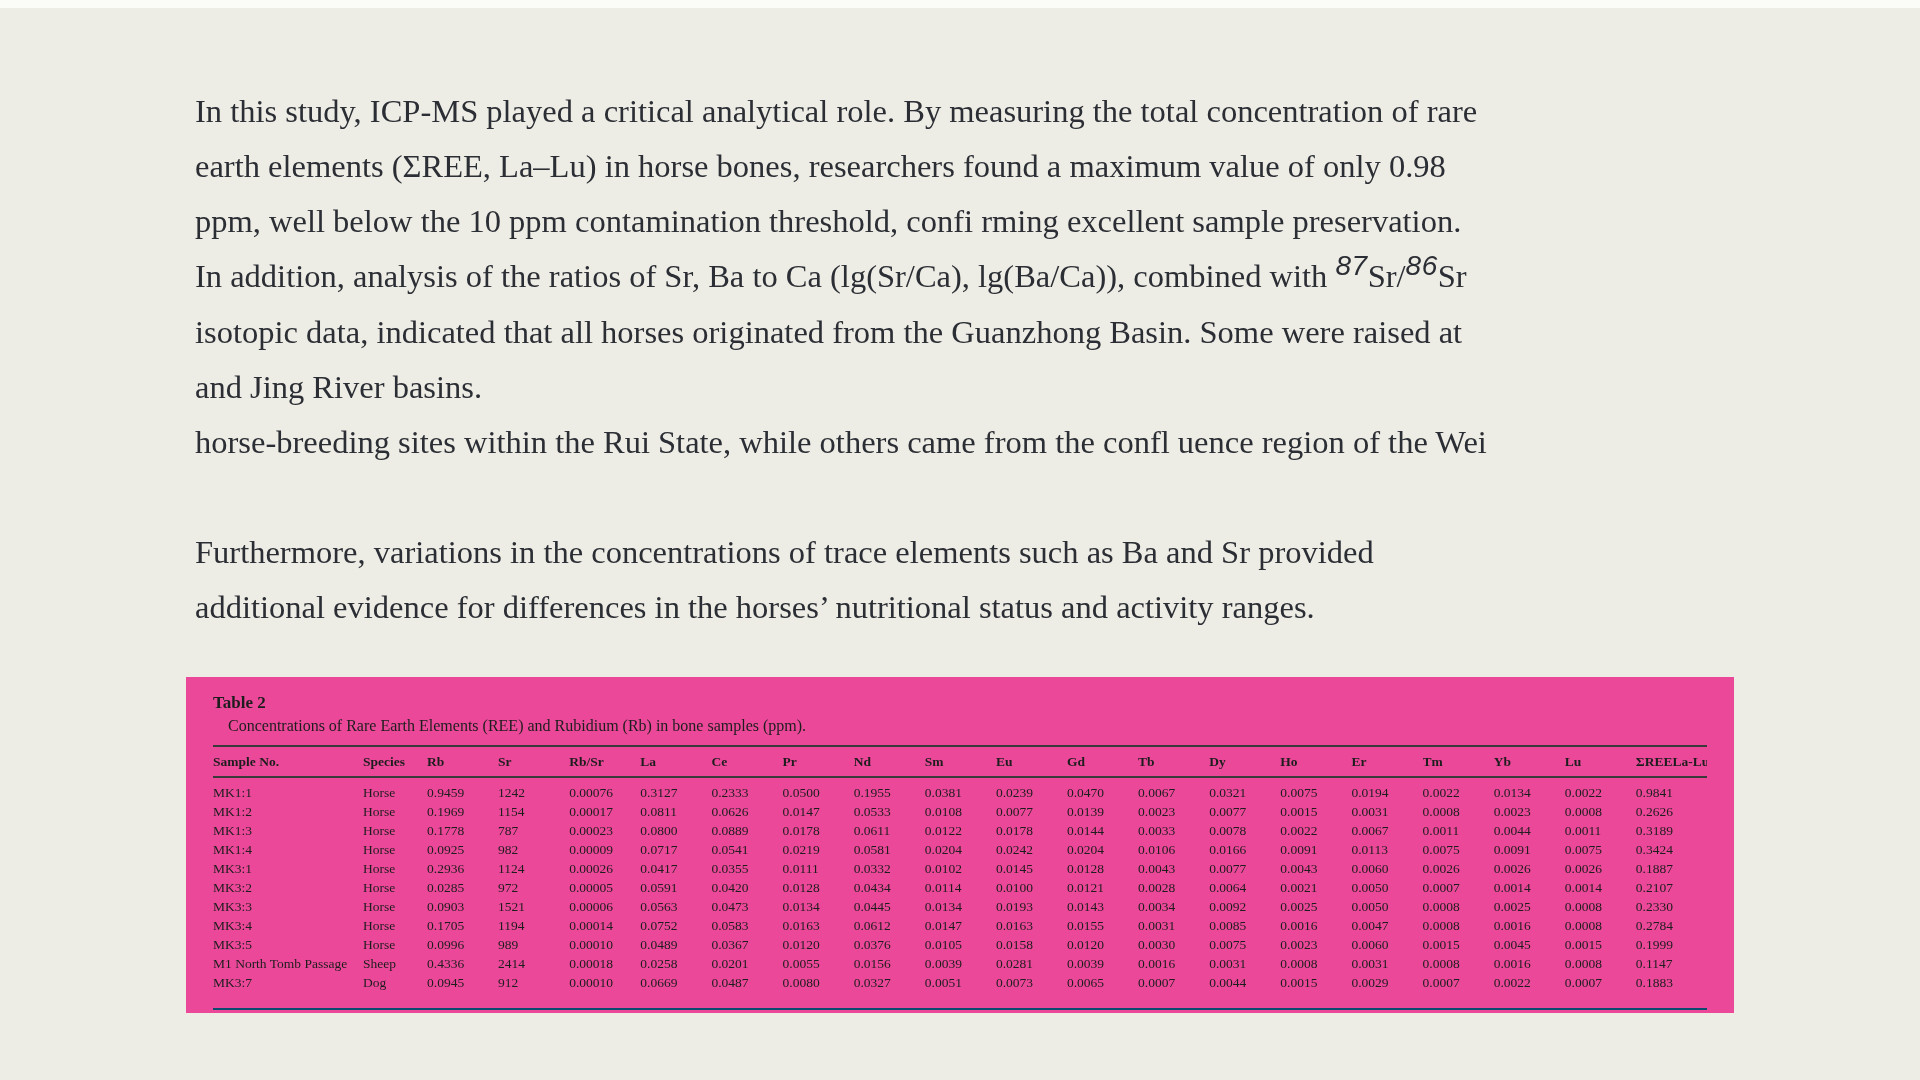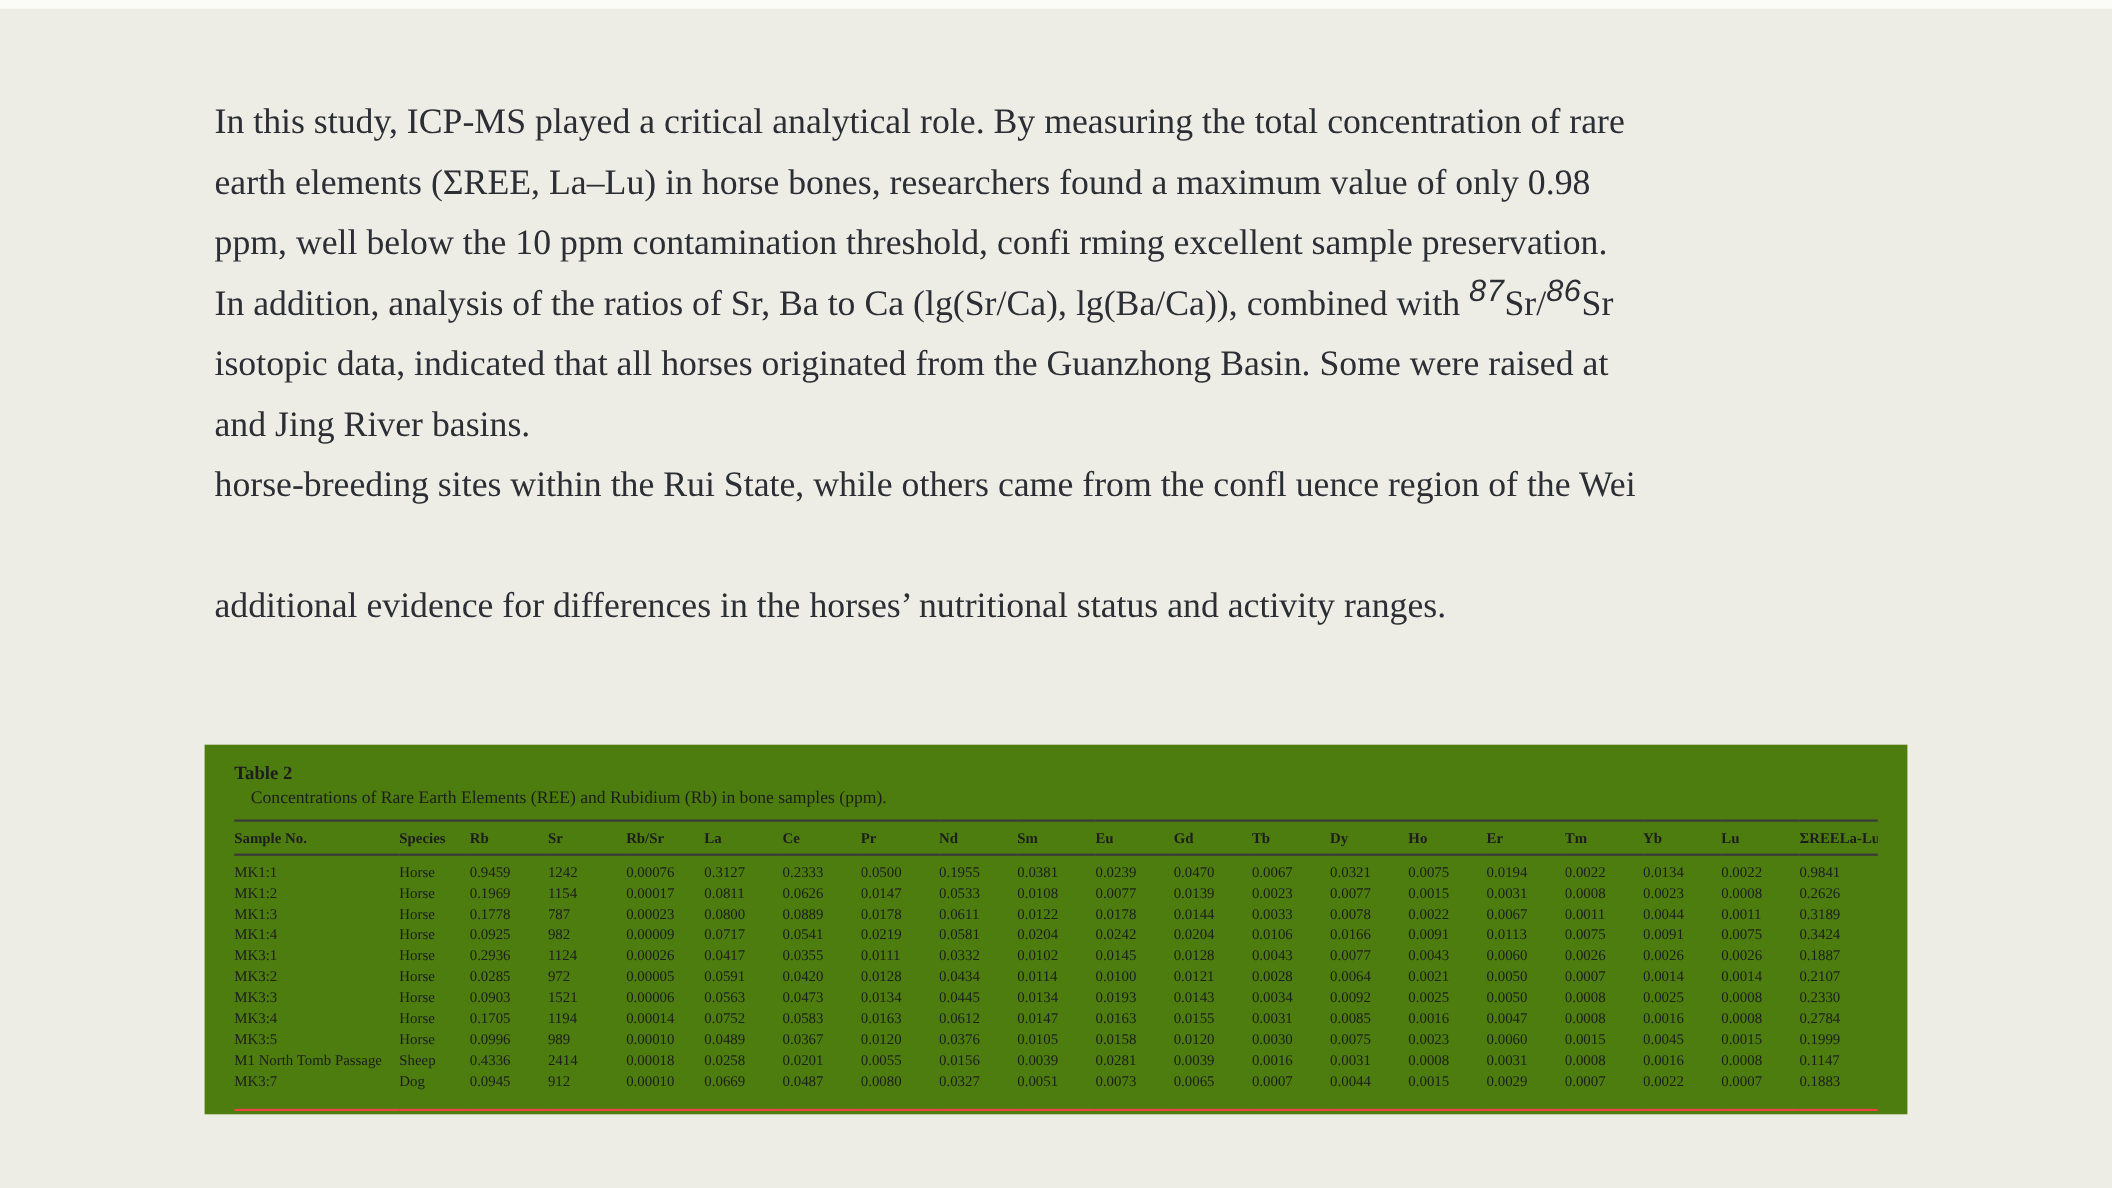--- a/index.html
+++ b/index.html
@@ -39,21 +39,21 @@
     top: -12px;
     letter-spacing: 0.5px;
     font-style: italic;
   }
   .table-panel {
     position: absolute;
     left: 186px;
     top: 677px;
     width: 1548px;
     height: 336px;
-    background: #4d7c0f;
+    background: #ec4899;
     box-sizing: border-box;
     padding: 14px 27px 0 27px;
     font-family: "Liberation Serif", serif;
     color: #1d1d1d;
   }
   .table-title {
     font-size: 17px;
     font-weight: bold;
     line-height: 23px;
   }
@@ -62,21 +62,21 @@
     line-height: 22px;
     margin-top: 1px;
     margin-left: 15px;
   }
   table.ree {
     width: 100%;
     margin-top: 8px;
     border-collapse: collapse;
     table-layout: fixed;
     border-top: 2.5px solid #3a3a3a;
-    border-bottom: 2px solid #ef4444;
+    border-bottom: 2px solid #0c4a6e;
   }
   table.ree th {
     font-size: 13.5px;
     font-weight: bold;
     text-align: left;
     padding: 7px 0 6px 0;
     border-bottom: 2px solid #3a3a3a;
     white-space: nowrap;
     overflow: hidden;
   }
@@ -102,20 +102,21 @@
     <div class="text-line">In this study, ICP-MS played a critical analytical role. By measuring the total concentration of rare</div>
     <div class="text-line">earth elements (ΣREE, La–Lu) in horse bones, researchers found a maximum value of only 0.98</div>
     <div class="text-line">ppm, well below the 10 ppm contamination threshold, confi rming excellent sample preservation.</div>
     <div class="text-line"><span>In addition, analysis of the ratios of Sr, Ba to Ca (lg(Sr/Ca), lg(Ba/Ca)), combined with </span><span class="iso-sup">87</span><span>Sr/</span><span class="iso-sup">86</span><span>Sr</span></div>
     <div class="text-line">isotopic data, indicated that all horses originated from the Guanzhong Basin. Some were raised at</div>
     <div class="text-line">and Jing River basins.</div>
     <div class="text-line">horse-breeding sites within the Rui State, while others came from the confl uence region of the Wei</div>
   </div>
   <div class="para-gap"></div>
   <div>
+    <div class="text-line">Furthermore, variations in the concentrations of trace elements such as Ba and Sr provided</div>
     <div class="text-line">additional evidence for differences in the horses’ nutritional status and activity ranges.</div>
   </div>
 </div>
 
 <div class="table-panel">
   <div class="table-title">Table 2</div>
   <div class="table-caption">Concentrations of Rare Earth Elements (REE) and Rubidium (Rb) in bone samples (ppm).</div>
   <table class="ree">
     <thead>
         <tr>

